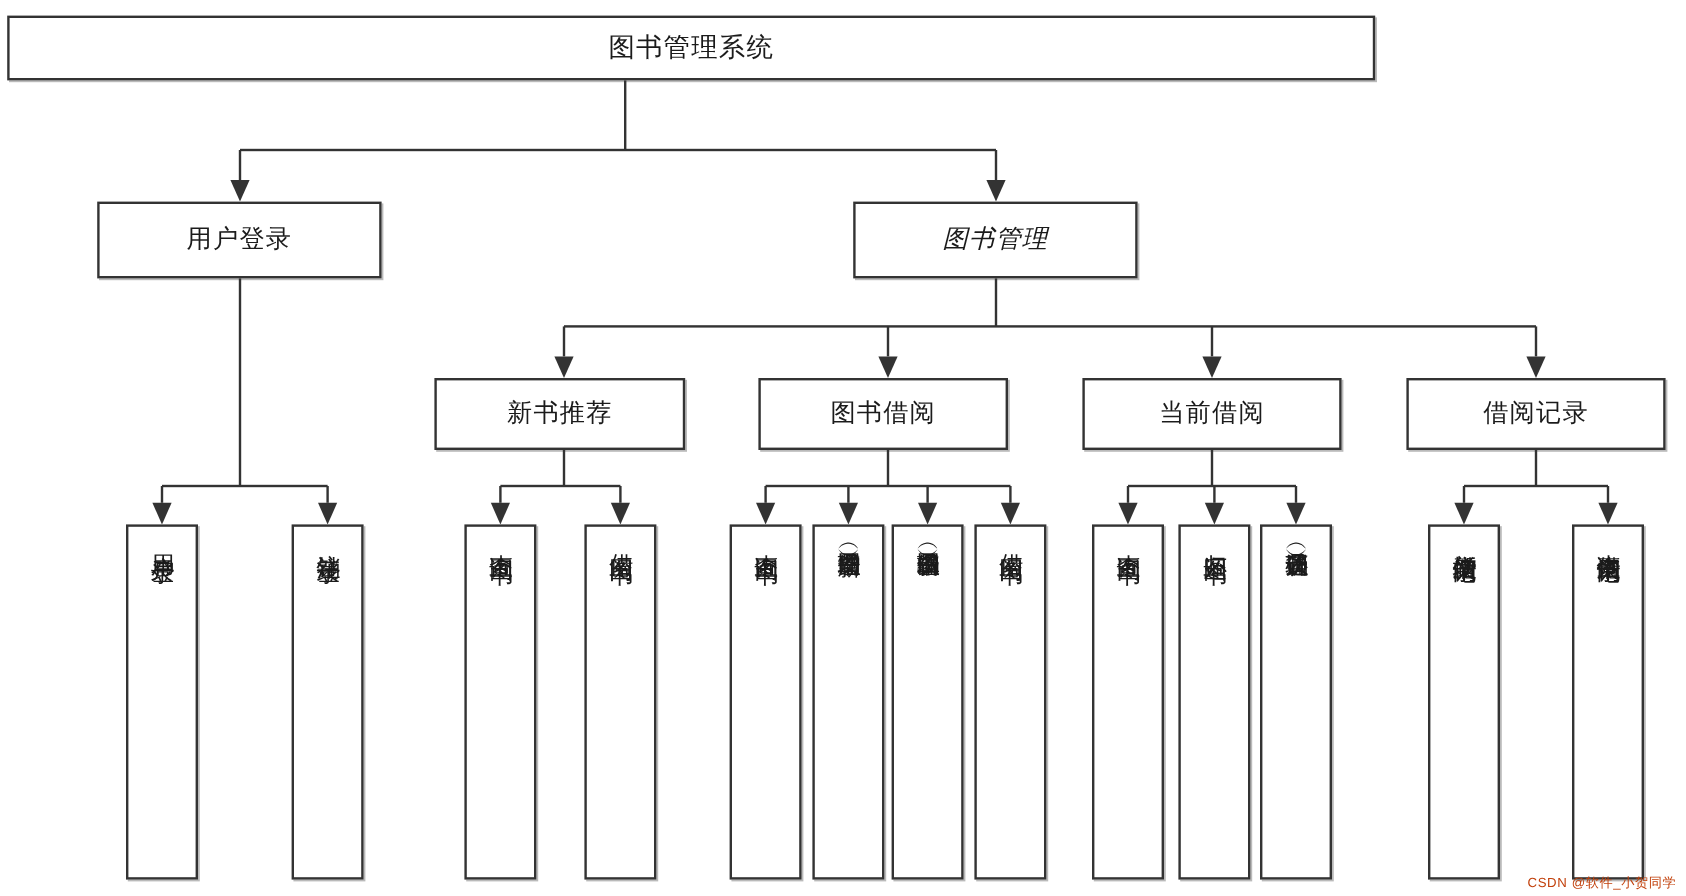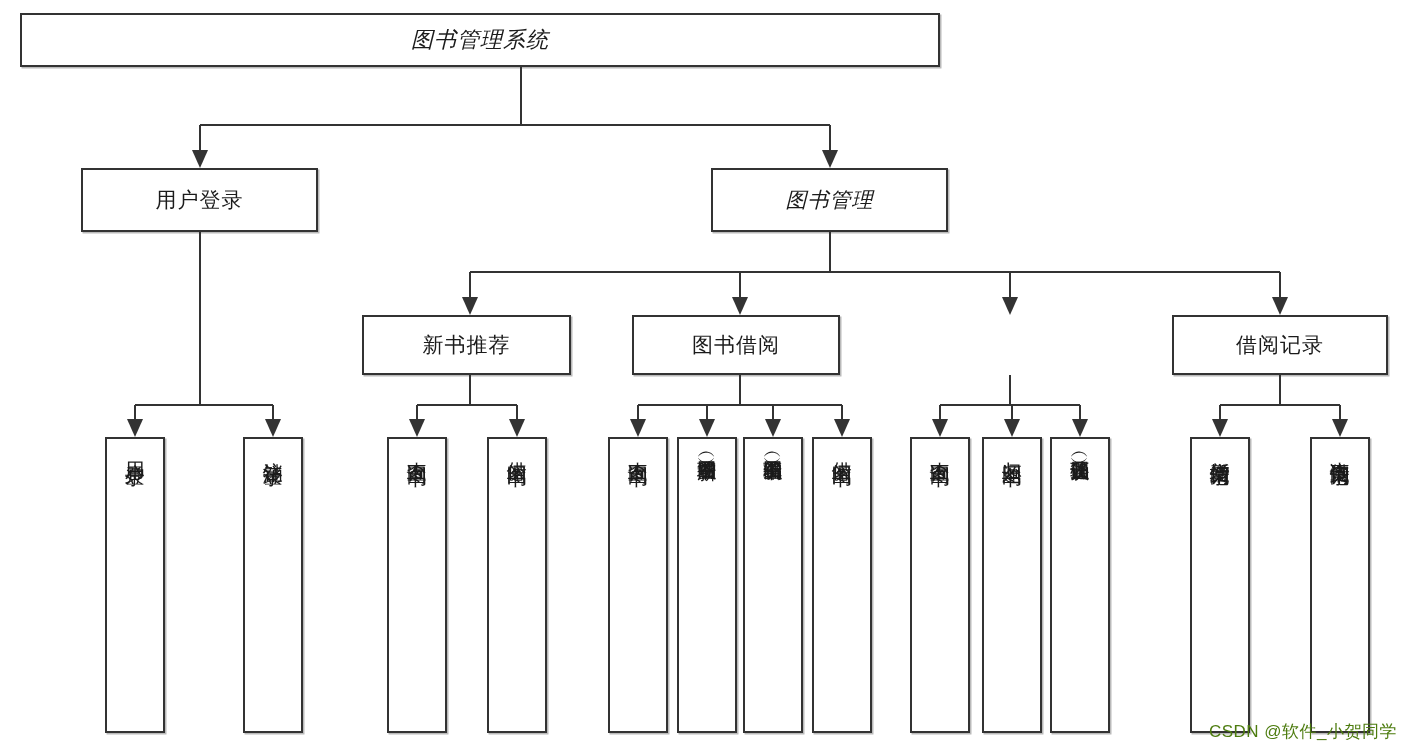--- a/index.html
+++ b/index.html
@@ -56,33 +56,33 @@
     position:absolute;
     width:0;height:0;
     border-left:8px solid transparent;
     border-right:8px solid transparent;
     border-top:18px solid #333333;
   }
   
   #watermark{
     position:absolute;
     right:8px;bottom:4px;
-    font-size:17px;
-    color:#4d7c0f;
+    font-size:11px;
+    color:#c2410c;
     letter-spacing:.5px;
     white-space:nowrap;
     font-family:"Liberation Sans","DejaVu Sans",sans-serif;
   }
 </style>
 </head>
 <body>
 
 <div id="diagram">
 
-  <div class="node h title" id="n-root" style="left: 20px; top: 13px; width: 920px; height: 54px; font-style: italic;">图书管理系统</div>
+  <div class="node h title" id="n-root" style="left: 6px; top: 13px; width: 1140px; height: 54px;">图书管理系统</div>
 
   <div class="ln v" id="c-root-stem" style="left: 520px; top: 67px; height: 58px;"></div>
   <div class="ln h" id="c-root-bar" style="left: 199.5px; top: 124px; width: 630px;"></div>
   <div class="ln v" id="c-root-d1" style="left: 198.5px; top: 125px; height: 25px;"></div>
   <div class="ln v" id="c-root-d2" style="left: 828.5px; top: 125px; height: 25px;"></div>
   <div class="arrow" id="a-root-1" style="left: 191.5px; top: 150px;"></div>
   <div class="arrow" id="a-root-2" style="left: 821.5px; top: 150px;"></div>
 
   <div class="node h" id="n-l2-0" style="left: 81px; top: 168px; width: 237px; height: 64px;">用户登录</div>
   <div class="node h" id="n-l2-1" style="left: 711px; top: 168px; width: 237px; height: 64px; font-style: italic;">图书管理</div>
@@ -100,20 +100,21 @@
   <div class="ln v" id="c-bm-d2" style="left: 739px; top: 272px; height: 25px;"></div>
   <div class="ln v" id="c-bm-d3" style="left: 1009px; top: 272px; height: 25px;"></div>
   <div class="ln v" id="c-bm-d4" style="left: 1279px; top: 272px; height: 25px;"></div>
   <div class="arrow" id="a-bm-1" style="left: 462px; top: 297px;"></div>
   <div class="arrow" id="a-bm-2" style="left: 732px; top: 297px;"></div>
   <div class="arrow" id="a-bm-3" style="left: 1002px; top: 297px;"></div>
   <div class="arrow" id="a-bm-4" style="left: 1272px; top: 297px;"></div>
 
   <div class="node h" id="n-l3-0" style="left: 362px; top: 315px; width: 209px; height: 60px;">新书推荐</div>
   <div class="node h" id="n-l3-1" style="left: 632px; top: 315px; width: 208px; height: 60px;">图书借阅</div>
+  <div class="node h" id="n-l3-2" style="left: 902px; top: 315px; width: 216px; height: 60px;">当前借阅</div>
   <div class="node h" id="n-l3-3" style="left: 1172px; top: 315px; width: 216px; height: 60px;">借阅记录</div>
 
   <div id="leaf-connectors">
       <div class="ln v" style="left: 469px; top: 375px; height: 30px;"></div>
       <div class="ln h" style="left: 417px; top: 404px; width: 100px;"></div>
       <div class="ln v" style="left: 416px; top: 405px; height: 14px;"></div>
       <div class="arrow" style="left: 409px; top: 419px;"></div>
       <div class="ln v" style="left: 516px; top: 405px; height: 14px;"></div>
       <div class="arrow" style="left: 509px; top: 419px;"></div>
       <div class="ln v" style="left: 739px; top: 375px; height: 30px;"></div>

